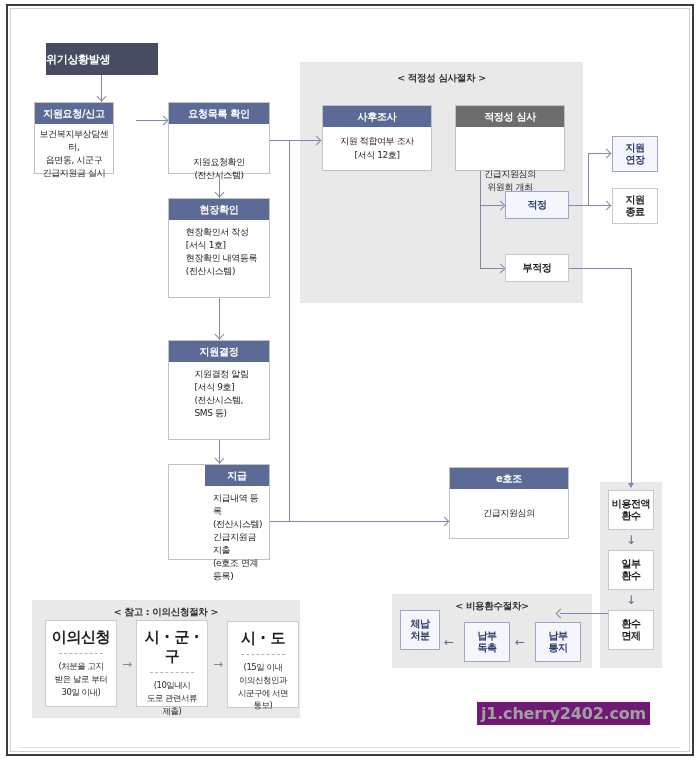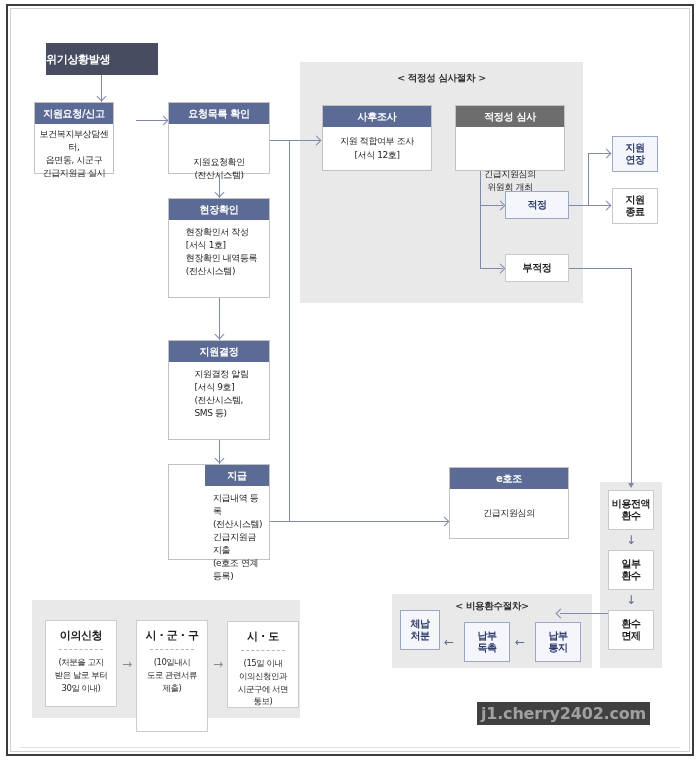--- a/index.html
+++ b/index.html
@@ -149,21 +149,21 @@
     position: absolute;
     box-sizing: border-box;
     background: #ffffff;
     border: 1px solid #cccccc;
     display: flex;
     flex-direction: column;
     align-items: center;
     padding-top: 7px;
   }
   .dbox-title {
-    font-size: 11px;
+    font-size: 15px;
     font-weight: bold;
     color: #1e1e1e;
     letter-spacing: -0.4px;
     text-align: center;
   }
   .dbox-rule {
     width: 62%;
     border-top: 1px dashed #b6b6b6;
     margin: 6px 0 6px 0;
   }
@@ -216,21 +216,21 @@
     text-align: center;
   }
   .uarrow.gray { color: #8a8a8a; }
 
   
   .watermark {
     position: absolute;
     font-size: 16px;
     font-weight: bold;
     color: #a0a0a0;
-    background: #404040;
+    background: #701a75;
     letter-spacing: -0.2px;
     padding: 2px 4px;
   }
 </style>
 </head>
 <body>
 
 <div id="page">
 
   <div class="frame-outer"></div>
@@ -241,20 +241,21 @@
 
     <div class="panel" style="left:300px; top:62px; width:283px; height:241px;"></div>
     <div class="panel-title" style="left:300px; top:72px; width:283px;">&lt; 적정성 심사절차 &gt;</div>
 
     <div class="panel" style="left:600px; top:482px; width:62px; height:186px;"></div>
 
     <div class="panel" style="left:392px; top:594px; width:200px; height:74px;"></div>
     <div class="panel-title" style="left:392px; top:600px; width:200px;">&lt; 비용환수절차&gt;</div>
 
     <div class="panel" style="left:32px; top:600px; width:268px; height:118px;"></div>
+    <div class="panel-title" style="left:32px; top:606px; width:268px;">&lt; 참고 : 이의신청절차 &gt;</div>
 
     <div class="solidbox" style="left:46px; top:43px; width:112px; height:32px;">
       <span>위기상황발생</span>
     </div>
 
     <div class="ln v" style="left:101px; top:75px; height:27px;"></div>
     <div class="chev down" style="left:98px; top:93px;"></div>
 
     <div class="node" style="left:34px; top:102px; width:80px; height:72px;">
       <div class="node-head">지원요청/신고</div>
@@ -377,21 +378,21 @@
 
     <div class="dbox" style="left:45px; top:620px; width:72px; height:87px;">
       <div class="dbox-title">이의신청</div>
       <div class="dbox-rule"></div>
       <div class="dbox-body">(처분을 고지
 받은 날로 부터
 30일 이내)</div>
     </div>
     <div class="uarrow gray" style="left:118px; top:658px; width:18px;">→</div>
 
-    <div class="dbox" style="left:136px; top:620px; width:72px; height:112px;">
+    <div class="dbox" style="left:136px; top:620px; width:72px; height:87px;">
       <div class="dbox-title">시 · 군 · 구</div>
       <div class="dbox-rule"></div>
       <div class="dbox-body">(10일내시
 도로 관련서류
 제출)</div>
     </div>
     <div class="uarrow gray" style="left:209px; top:658px; width:18px;">→</div>
 
     <div class="dbox" style="left:227px; top:621px; width:72px; height:87px;">
       <div class="dbox-title">시 · 도</div>

